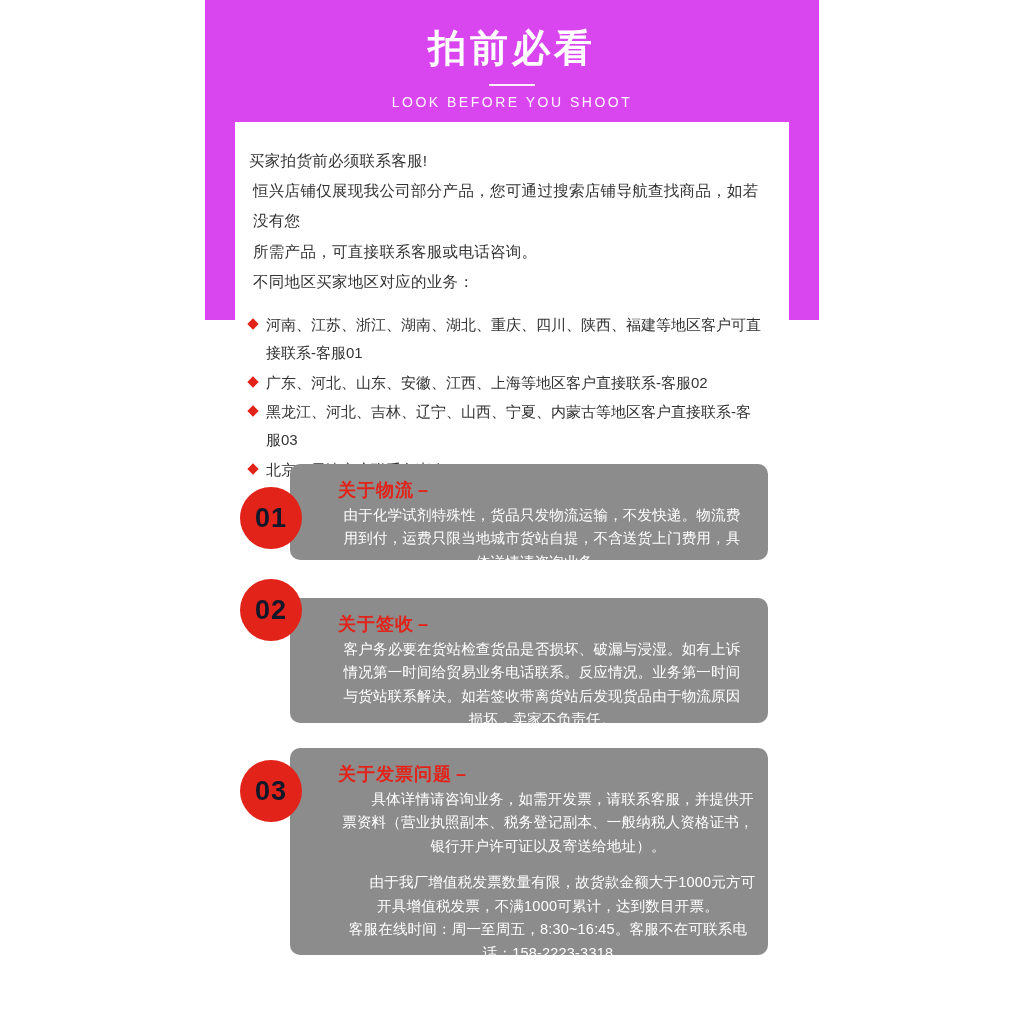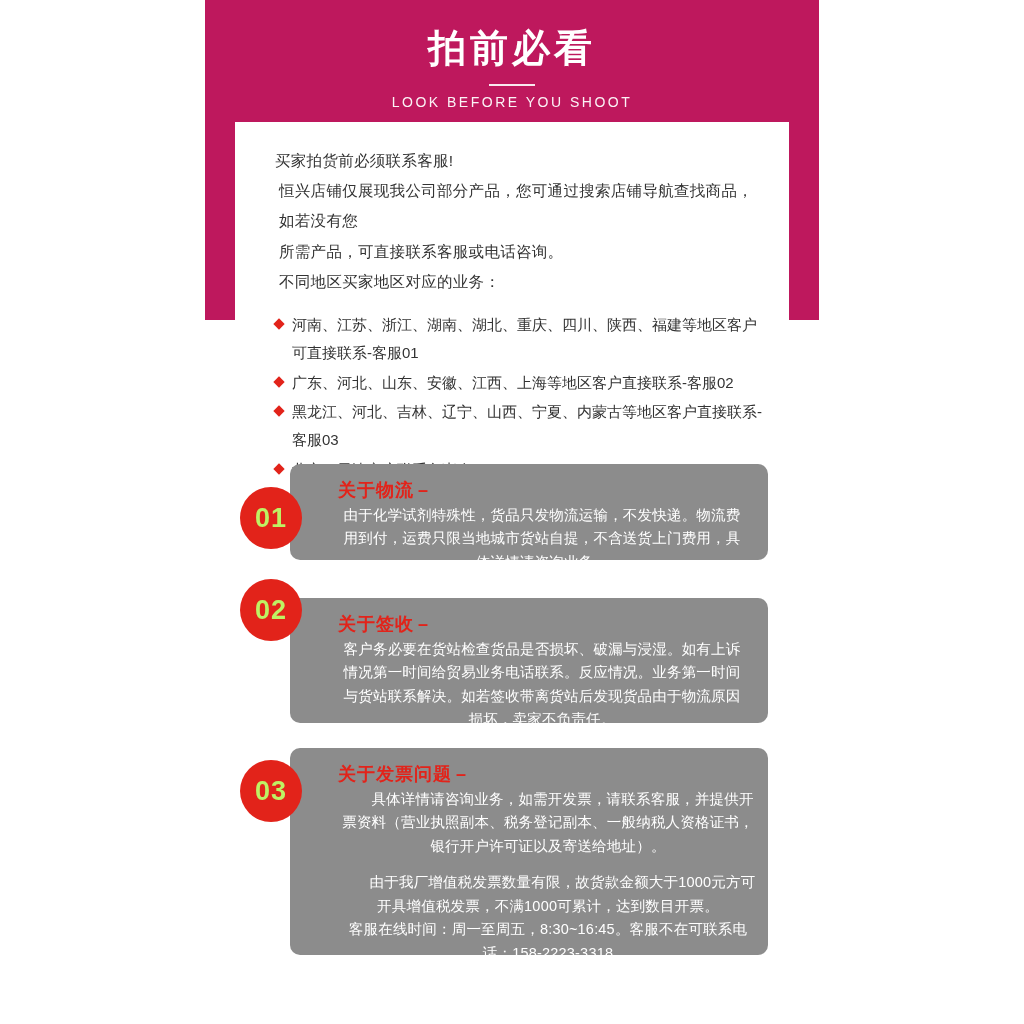--- a/index.html
+++ b/index.html
@@ -16,21 +16,21 @@
     overflow: hidden;
   }
 
   
   .hero {
     position: absolute;
     left: 205px;
     top: 0;
     width: 614px;
     height: 320px;
-    background: #be185d;
+    background: #d946ef;
     box-sizing: border-box;
   }
   .hero-title {
     text-align: center;
     color: #ffffff;
     font-size: 38px;
     font-weight: bold;
     letter-spacing: 4px;
     padding-top: 26px;
     line-height: 1.2;
@@ -51,21 +51,21 @@
   }
 
   .notice-card {
     position: absolute;
     left: 30px;
     top: 122px;
     width: 554px;
     height: 300px;
     background: #ffffff;
     box-sizing: border-box;
-    padding: 24px 26px 10px 40px;
+    padding: 24px 26px 10px 14px;
   }
   .notice-line {
     font-size: 15.5px;
     color: #333333;
     line-height: 1.95;
     letter-spacing: 0.3px;
   }
   .notice-indent {
     padding-left: 4px;
   }
@@ -108,21 +108,21 @@
   .block-2 { top: 598px; height: 125px; padding: 14px 22px 4px 48px; }
   .block-3 { top: 748px; height: 207px; padding: 14px 10px 12px 48px; }
 
   .badge {
     position: absolute;
     left: 240px;
     width: 62px;
     height: 62px;
     border-radius: 50%;
     background: #e2231a;
-    color: #bef264;
+    color: #0f172a;
     font-size: 27px;
     font-weight: bold;
     display: flex;
     align-items: center;
     justify-content: center;
     letter-spacing: 1px;
     z-index: 5;
   }
   .badge-1 { top: 487px; }
   .badge-2 { top: 579px; }

